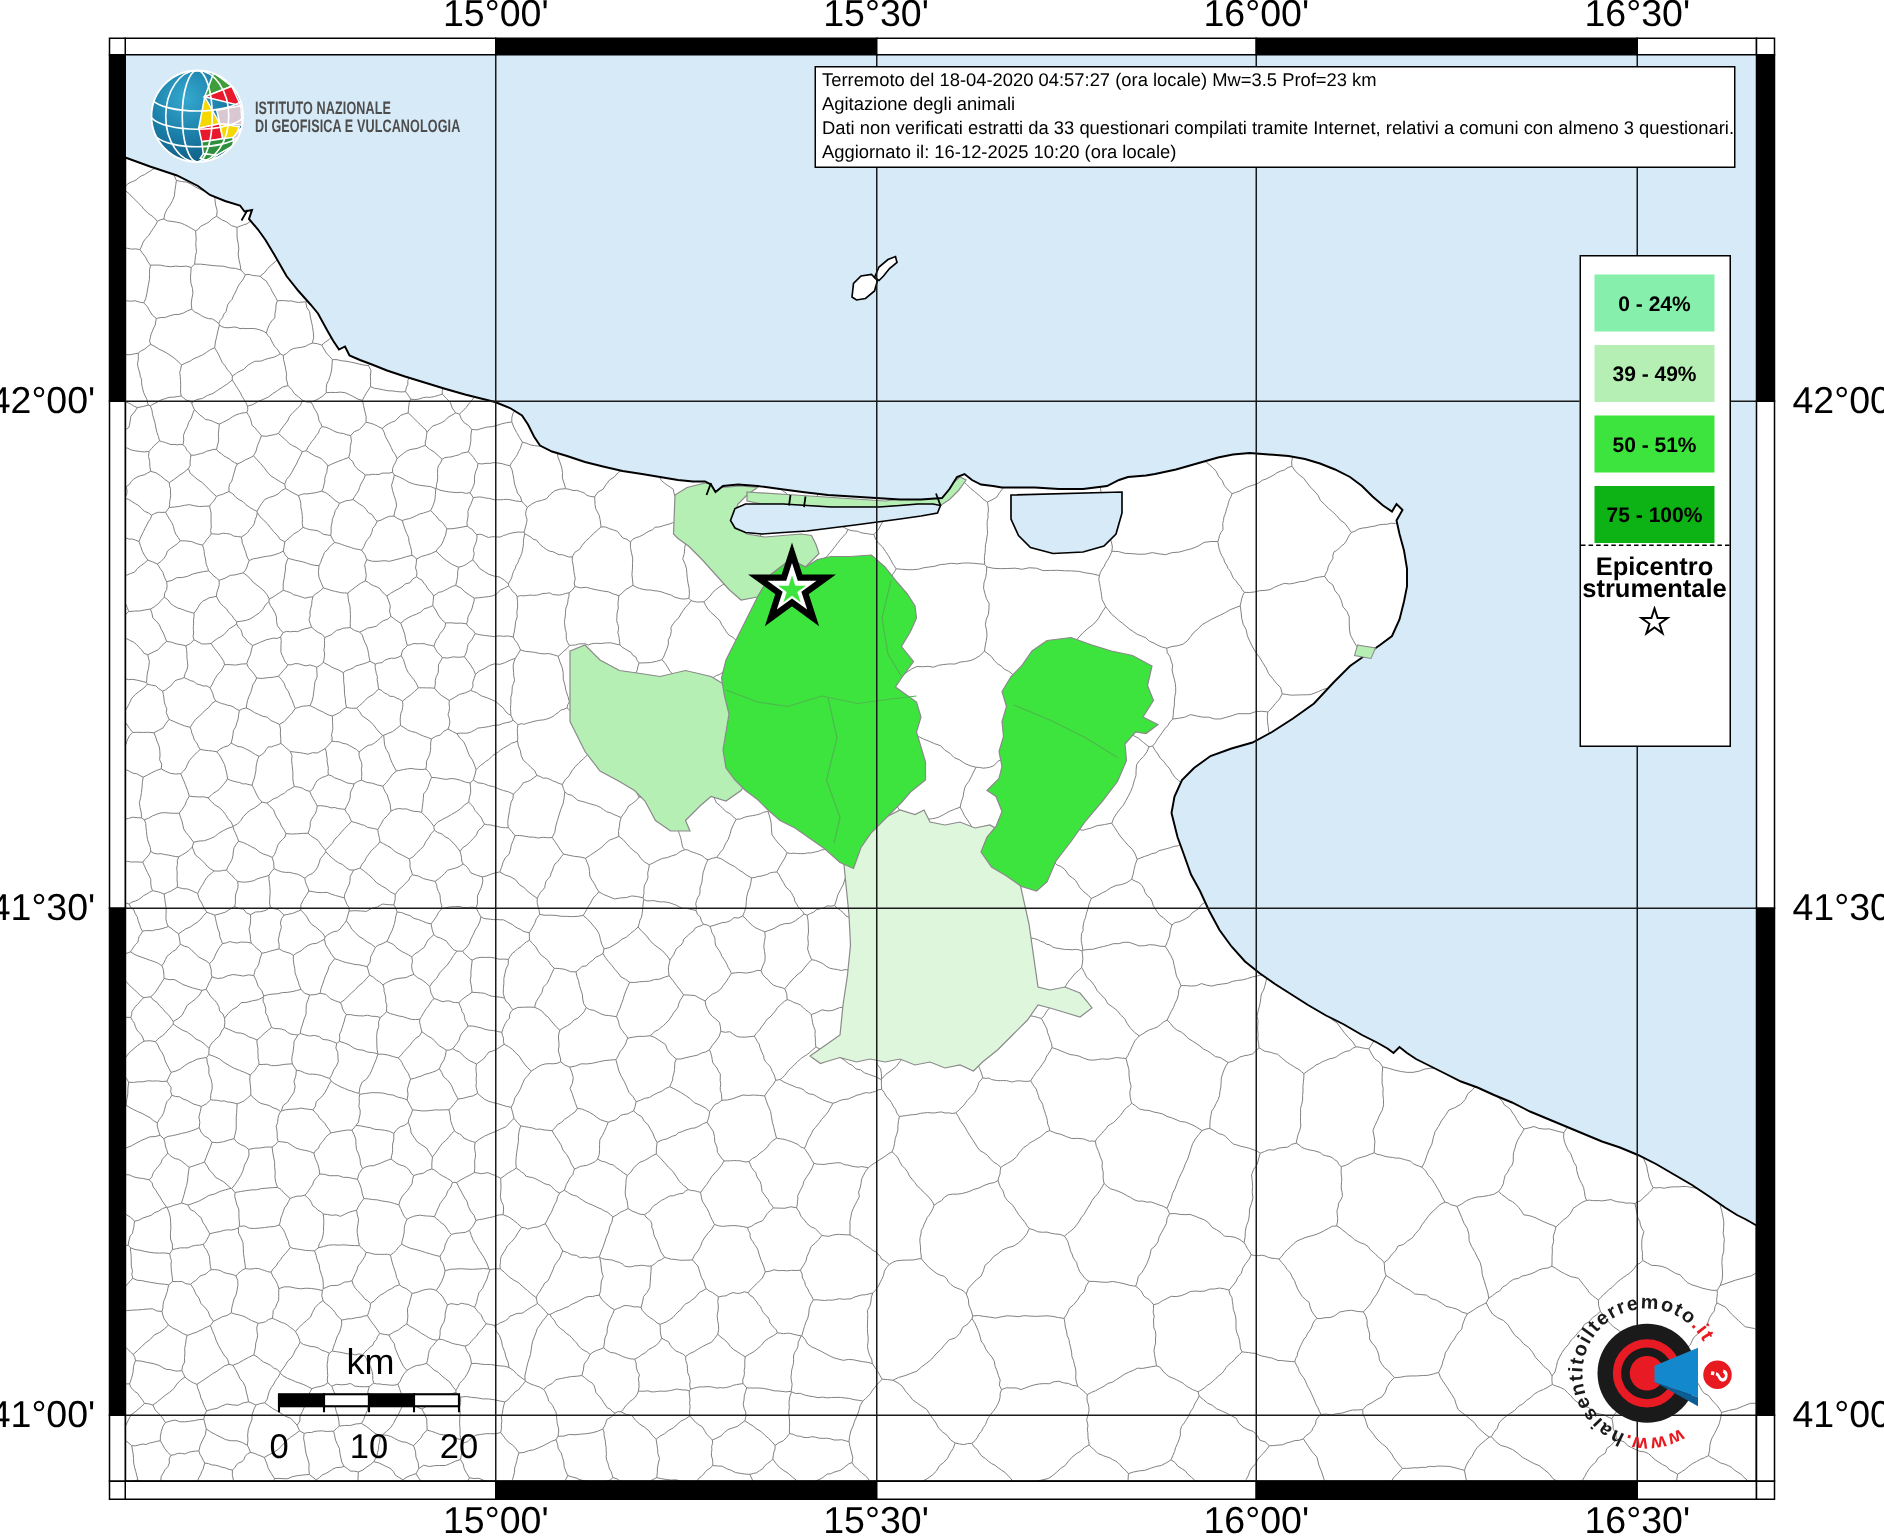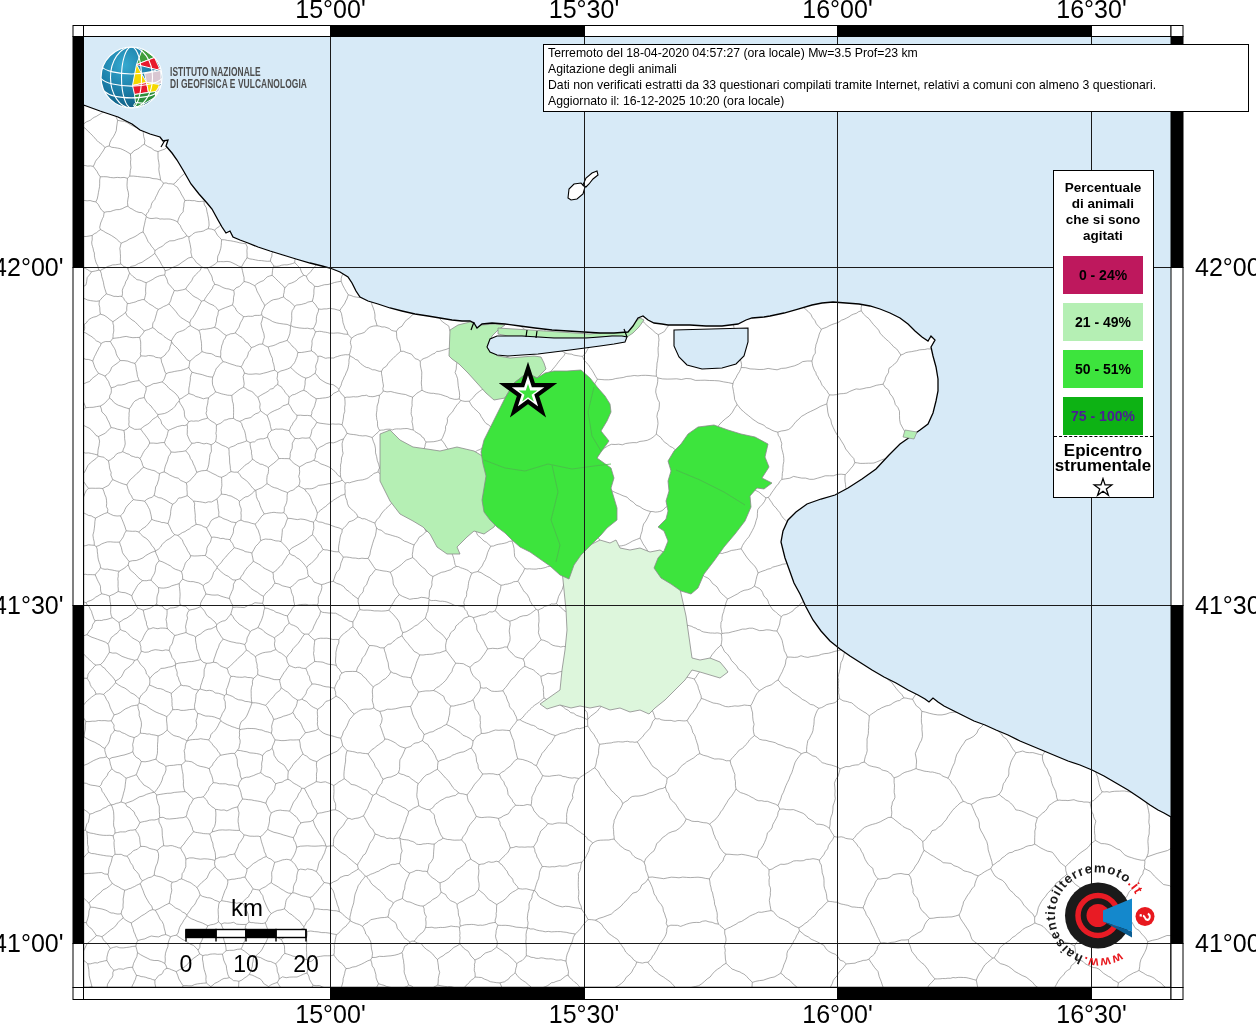--- a/index.html
+++ b/index.html
@@ -1,17 +1,17 @@
 <!DOCTYPE html>
 <html><head><meta charset="utf-8"><style>
 *{margin:0;padding:0;box-sizing:border-box}
 html,body{width:1256px;height:1024px;background:#fff;overflow:hidden}
 body{font-family:"Liberation Sans", sans-serif;position:relative}
 .lab{position:absolute;font-size:25px;color:#000;white-space:nowrap;line-height:1}
-#titlebox{position:absolute;left:543px;top:43.5px;width:706px;background:#fff;border:1px solid #000;
+#titlebox{position:absolute;left:543px;top:43.5px;width:614px;background:#fff;border:1px solid #000;
  font-size:12.25px;line-height:15.9px;padding:1.5px 0 1.5px 4px;color:#000;white-space:nowrap}
 #legend{position:absolute;left:1052.5px;top:170px;width:101px;height:328px;background:#fff;border:1.6px solid #000;text-align:center;color:#000}
 #legend .lt{font-size:13.5px;font-weight:bold;line-height:16px;margin-top:9px;letter-spacing:0}
 .sw{width:80px;height:37.5px;margin:9.5px auto 0;display:flex;align-items:center;justify-content:center;font-size:14px;font-weight:bold}
 #ingvtext{position:absolute;left:170px;top:65.5px;color:#4d4d4d;font-size:12px;line-height:12.4px;font-weight:bold;transform:scale(0.70,1);transform-origin:0 0;white-space:nowrap;letter-spacing:0.1px}
 </style></head><body>
 <svg width="1256" height="1024" viewBox="0 0 1256 1024" style="position:absolute;left:0;top:0">
 <defs>
 <radialGradient id="gb" cx="38%" cy="30%" r="80%">
 <stop offset="0%" stop-color="#35a9cf"></stop>
@@ -139,23 +139,22 @@
 <div class="lab" style="right:1192.5px;top:593px">41°30'</div>
 <div class="lab" style="right:1192.5px;top:931px">41°00'</div>
 <div class="lab" style="left:1195px;top:255px">42°00'</div>
 <div class="lab" style="left:1195px;top:593px">41°30'</div>
 <div class="lab" style="left:1195px;top:931px">41°00'</div>
 <div id="titlebox">Terremoto del 18-04-2020 04:57:27 (ora locale) Mw=3.5 Prof=23 km<br>
 Agitazione degli animali<br>
 Dati non verificati estratti da 33 questionari compilati tramite Internet, relativi a comuni con almeno 3 questionari.<br>
 Aggiornato il: 16-12-2025 10:20 (ora locale)</div>
 <div id="legend">
-<div class="lt">Percentuale<br>di animali<br>che si sono<br>agitati</div>
-<div class="sw" style="background:#be185d;margin-top:12px">0 - 24%</div>
-<div class="sw" style="background:#b5efb4">21 - 49%</div>
+<div class="sw" style="background:#86efac;margin-top:12px">0 - 24%</div>
+<div class="sw" style="background:#b5efb4">39 - 49%</div>
 <div class="sw" style="background:#3de43d">50 - 51%</div>
-<div class="sw" style="background:#0db214;color:#4c1d95">75 - 100%</div>
+<div class="sw" style="background:#0db214;color:#000000">75 - 100%</div>
 <div style="border-top:1.5px dashed #000;margin-top:1px"></div>
 <div style="font-size:17px;font-weight:bold;line-height:15.5px;margin-top:6px">Epicentro<br>strumentale</div>
 <svg width="24" height="22" viewBox="0 0 24 22" style="margin-top:3px">
       <path d="M12.00 1.60 L14.07 7.96 L20.75 7.96 L15.34 11.89 L17.41 18.24 L12.00 14.31 L6.59 18.24 L8.66 11.89 L3.25 7.96 L9.93 7.96 Z" fill="#fff" stroke="#000" stroke-width="1.3"></path>
     </svg>
 </div>
 <div id="ingvtext">ISTITUTO NAZIONALE<br>DI GEOFISICA E VULCANOLOGIA</div>
 </body></html>

